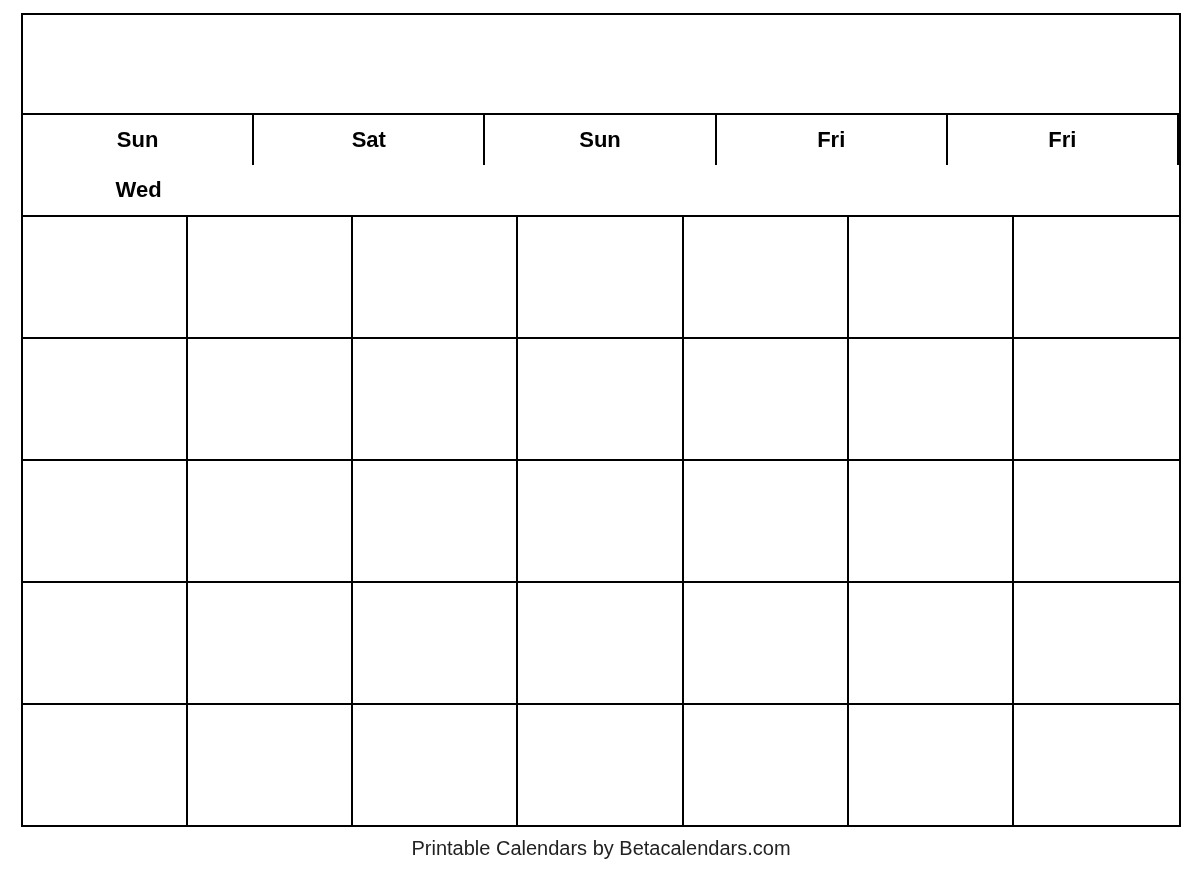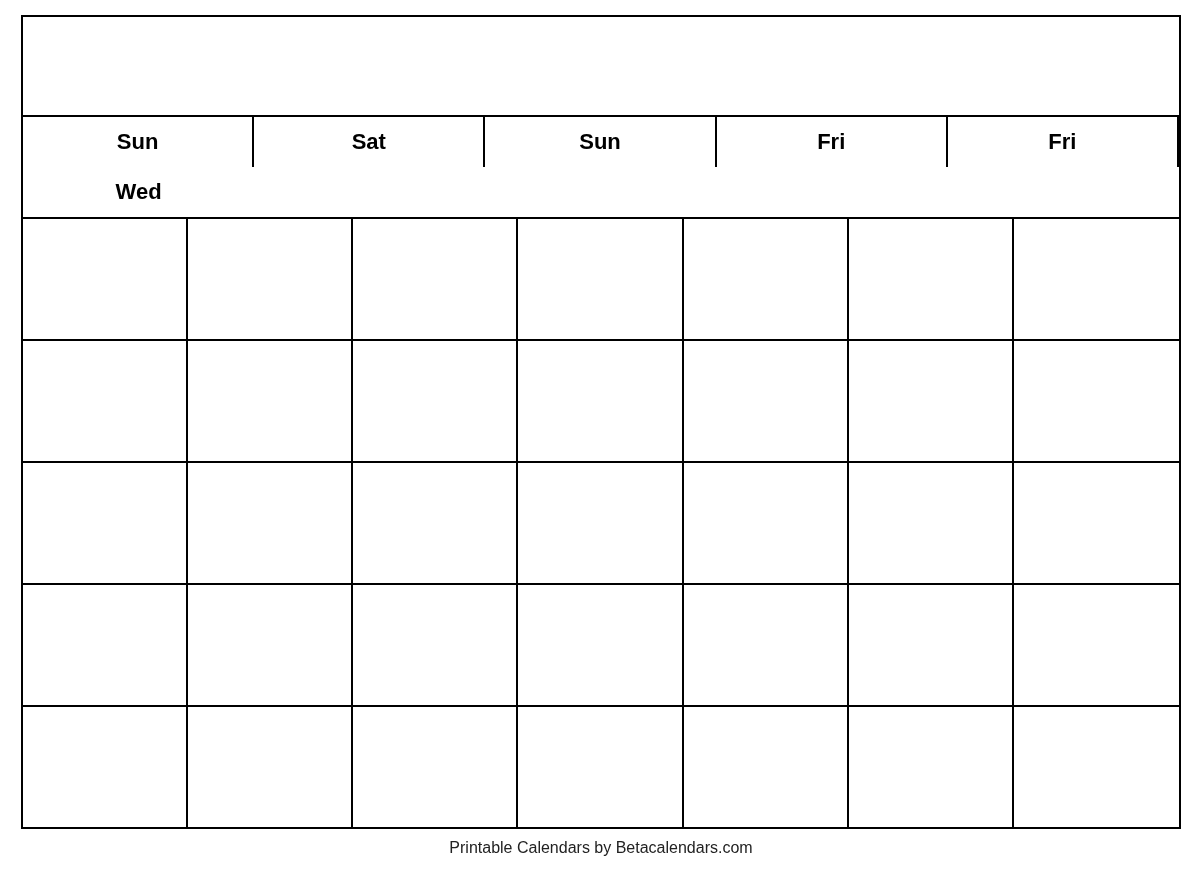--- a/index.html
+++ b/index.html
@@ -77,21 +77,21 @@
       border-right: 2.5px solid #000;
       background: #fff;
     }
 
     .calendar-day-cell:last-child {
       border-right: none;
     }
 
     .calendar-footer {
       margin-top: 10px;
-      font-size: 16px;
+      font-size: 20px;
       color: #222;
       text-align: center;
     }
   </style>
 </head>
 <body>
 
 <div class="calendar-wrapper">
   <div class="calendar-container">
 

